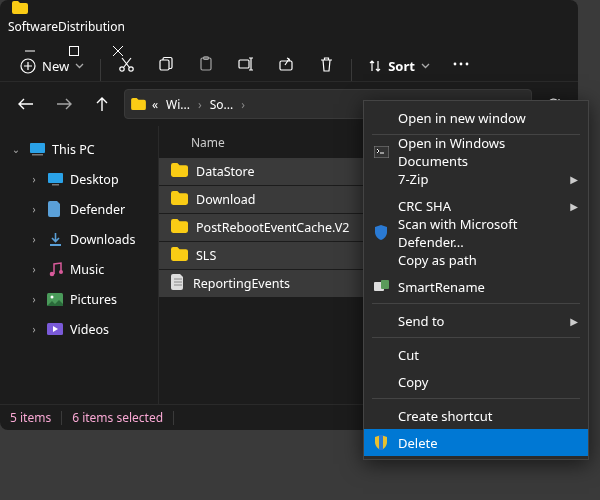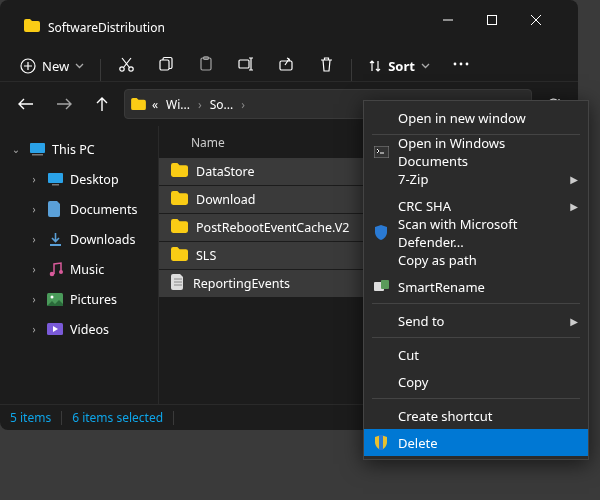--- a/index.html
+++ b/index.html
@@ -1,18 +1,18 @@
 <!DOCTYPE html>
 <html><head>
 <meta charset="utf-8">
 <style>
 * { margin: 0; padding: 0; box-sizing: border-box; font-family: "Segoe UI", system-ui, sans-serif; user-select: none; }
 body { background: #3a3a3a; width: 600px; height: 500px; overflow: hidden; font-size: 13px; color: #ffffff; }
 .window { background: #1c1c1c; width: 578px; height: 430px; border-radius: 8px; display: flex; flex-direction: column; position: relative; }
-.titlebar { height: 36px; display: flex; align-items: flex-end; padding: 0 20px; }
+.titlebar { height: 36px; display: flex; align-items: flex-start; padding: 0 8px; flex-direction: column; }
 .titlebar .folder-glyph { margin-right: 8px; margin-left: 4px; }
 .title-text { flex: 1; font-size: 12px; }
 .win-controls { display: flex; gap: 0; }
 .win-control { width: 44px; height: 32px; display: flex; align-items: center; justify-content: center; cursor: default; }
 .toolbar { height: 46px; display: flex; align-items: flex-end; padding: 0 10px; gap: 2px; border-bottom: 1px solid #2a2a2a; }
 .new-btn { display: flex; align-items: center; gap: 6px; padding: 6px 10px; border-radius: 4px; }
 .tool-icon { width: 38px; height: 34px; display: flex; align-items: center; justify-content: center; border-radius: 4px; }
 .tool-sep { width: 1px; height: 22px; background: #3a3a3a; margin: 0 4px; }
 .sort-btn { display: flex; align-items: center; gap: 6px; padding: 6px 10px; font-weight: bold; }
 .navbar { height: 44px; display: flex; align-items: center; padding: 0 10px; gap: 6px; }
@@ -25,21 +25,21 @@
 .sidebar { width: 158px; padding: 8px 0; overflow: hidden; }
 .tree-item { display: flex; align-items: center; height: 30px; padding-left: 10px; gap: 6px; font-size: 12.5px; }
 .tree-item.child { padding-left: 28px; }
 .chev { width: 12px; text-align: center; color: #aaa; font-size: 10px; }
 .tree-icon { width: 18px; height: 18px; display: flex; align-items: center; justify-content: center; }
 .file-pane { flex: 1; border-left: 1px solid #2a2a2a; display: flex; flex-direction: column; overflow: hidden; }
 .col-header { height: 32px; display: flex; align-items: center; padding-left: 32px; font-size: 12px; color: #ccc; }
 .col-header .sort-ind { margin-left: auto; margin-right: 40px; color: #888; }
 .file-list { flex: 1; }
 .file-row { height: 28px; display: flex; align-items: center; padding-left: 12px; gap: 8px; background: #3a3a3a; border-bottom: 1px solid #1c1c1c; font-size: 12.5px; }
-.statusbar { height: 26px; border-top: 1px solid #2a2a2a; display: flex; align-items: center; padding: 0 10px; font-size: 12px; color: #0ea5e9; gap: 10px; }
+.statusbar { height: 26px; border-top: 1px solid #2a2a2a; display: flex; align-items: center; padding: 0 10px; font-size: 12px; color: #f9a8d4; gap: 10px; }
 .status-sep { width: 1px; height: 14px; background: #3a3a3a; }
 .context-menu { position: absolute; left: 363px; top: 100px; width: 226px; background: #2b2b2b; border: 1px solid #444; box-shadow: 0 4px 20px rgba(0,0,0,0.6); padding: 3px 0; }
 .menu-item { height: 27px; display: flex; align-items: center; padding: 0 10px 0 34px; font-size: 13px; position: relative; }
 .menu-item.highlighted { background: #0078d4; }
 .menu-item .mi-icon { position: absolute; left: 8px; width: 18px; height: 18px; display: flex; align-items: center; justify-content: center; }
 .menu-item .mi-expand { margin-left: auto; color: #ccc; font-size: 10px; }
 .menu-sep { height: 1px; background: #444; margin: 3px 8px; }
 
 .folder-svg { fill: #facc15; }
 .disabled { opacity: 0.6; }
@@ -202,21 +202,21 @@
             </span>
             <span>Desktop</span>
           </div>
           <div class="tree-item child">
             <span class="chev">›</span>
             <span class="tree-icon">
               <svg width="14" height="16" viewBox="0 0 14 16">
                 <path d="M2 0h7l3 3v11a2 2 0 01-2 2H2a2 2 0 01-2-2V2a2 2 0 012-2z" fill="#5aa0d8"></path>
               </svg>
             </span>
-            <span>Documents</span>
+            <span>Defender</span>
           </div>
           <div class="tree-item child">
             <span class="chev">›</span>
             <span class="tree-icon">
               <svg width="15" height="15" viewBox="0 0 15 15">
                 <path d="M7.5 1v8M4 6l3.5 3.5L11 6" fill="none" stroke="#5aa0d8" stroke-width="1.6"></path>
                 <path d="M2 12h11v2H2z" fill="#5aa0d8"></path>
               </svg>
             </span>
             <span>Downloads</span>

